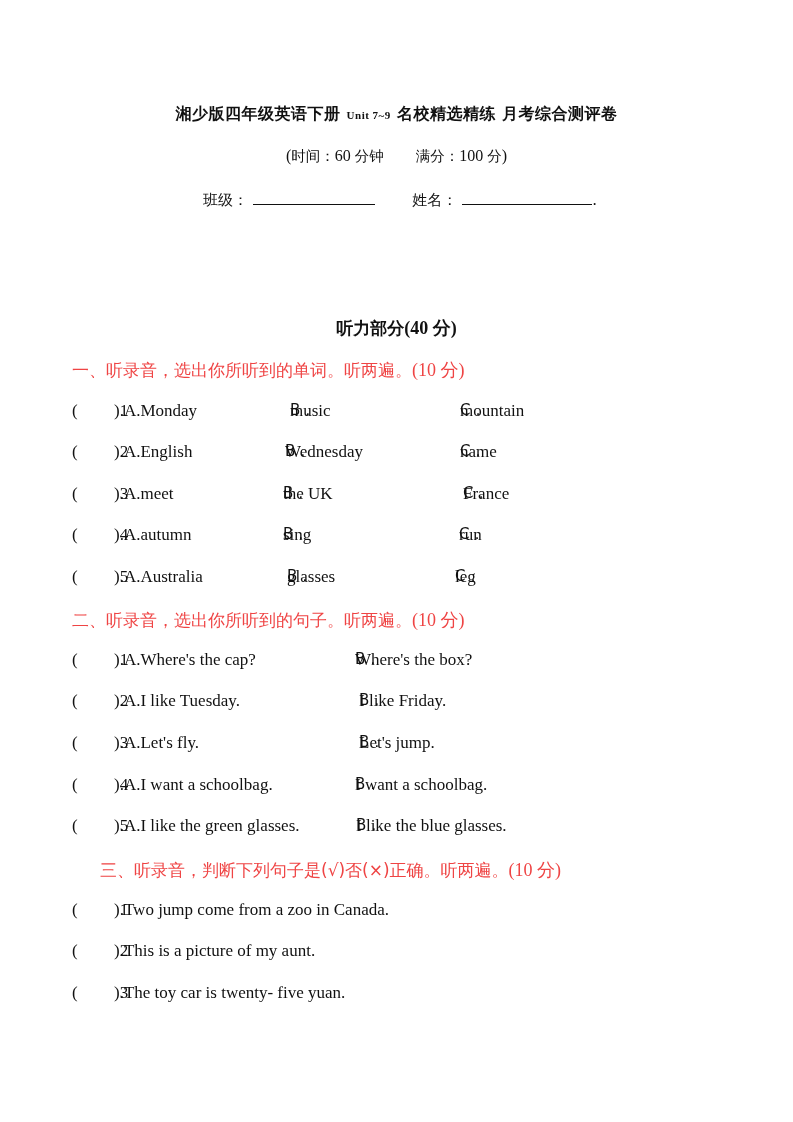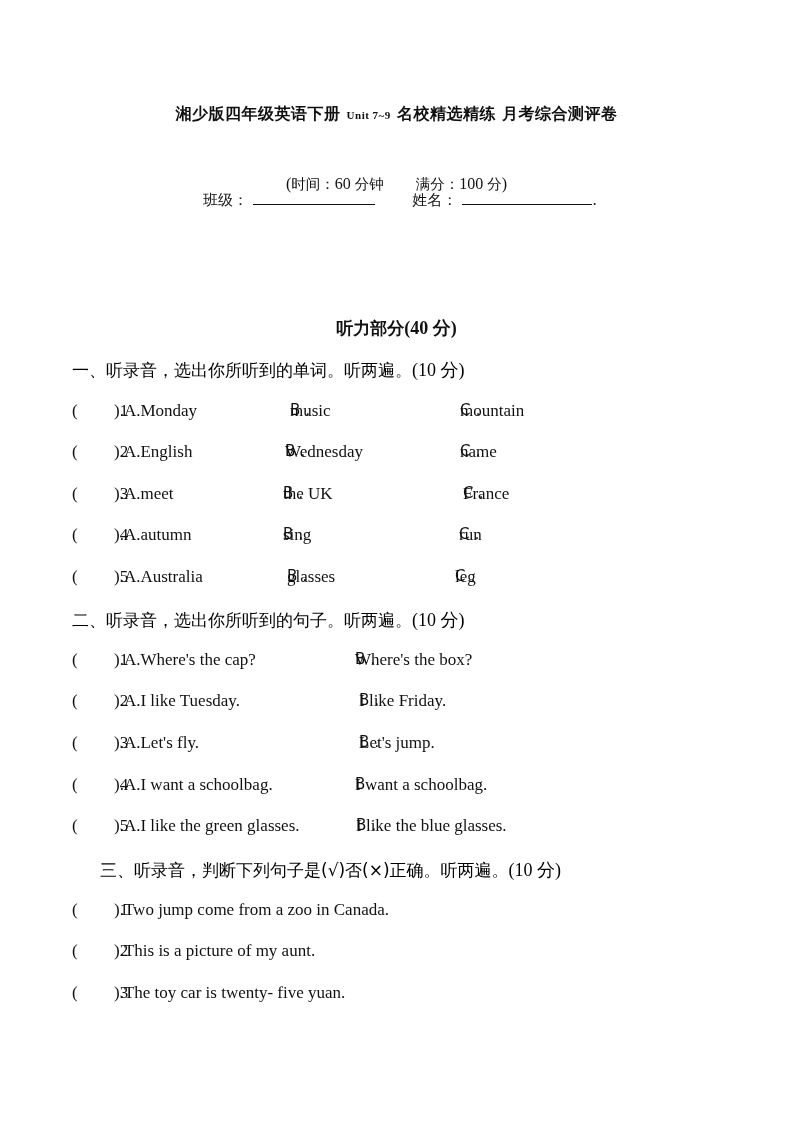--- a/index.html
+++ b/index.html
@@ -9,39 +9,39 @@
     color: #111111;
   }
   .abs { position: absolute; white-space: nowrap; }
   .title {
     left: 0; width: 793px; top: 104px; text-align: center;
     font-family: "DejaVu Serif", "Liberation Serif", serif;
     font-weight: bold; font-size: 16px; letter-spacing: 0.5px;
   }
   .title .en { font-family: "Liberation Serif", serif; font-size: 11px; }
   .subtitle {
-    left: 0; width: 793px; top: 147px; text-align: center; font-size: 16px; margin-top: 28px;
+    left: 0; width: 793px; top: 147px; text-align: center; font-size: 16px;
   }
   .subtitle .cn { font-family: "DejaVu Serif", serif; font-size: 14.5px; }
   .info { top: 190px; left: 203px; font-size: 15px; font-family: "DejaVu Serif", serif; }
   .info .blank { display: inline-block; border-bottom: 1px solid #111; height: 14px; vertical-align: baseline; }
   table.score {
     position: absolute; left: 126px; top: 221px; border-collapse: collapse;
     font-family: "DejaVu Sans", "Liberation Sans", sans-serif; font-size: 17px;
   }
   table.score td {
     border: 1px solid #111; height: 40px; text-align: center; padding: 0; color: #222;
   }
   .section-head {
     left: 0; width: 793px; text-align: center; top: 316px;
     font-weight: bold; font-size: 17px; font-family: "DejaVu Sans", sans-serif;
   }
   .section-head .num { font-family: Liberation Serif, serif; font-size: 18px; }
   .q-title {
-    left: 72px; font-size: 17px; font-family: "DejaVu Sans", sans-serif; color: #000000;
+    left: 72px; font-size: 17px; font-family: "DejaVu Sans", sans-serif; color: #ef4444;
   }
   .q-title .num { font-family: "Liberation Serif", serif; font-size: 18px; }
   .row { left: 72px; font-size: 17px; height: 22px; }
   .row span { position: absolute; top: 0; white-space: nowrap; }
   .paren-l { left: 0; }
   .stem { left: 42px; }
   .opt-label { font-family: "DejaVu Sans", sans-serif; font-size: 15px; }
 </style>
 </head>
 <body>

